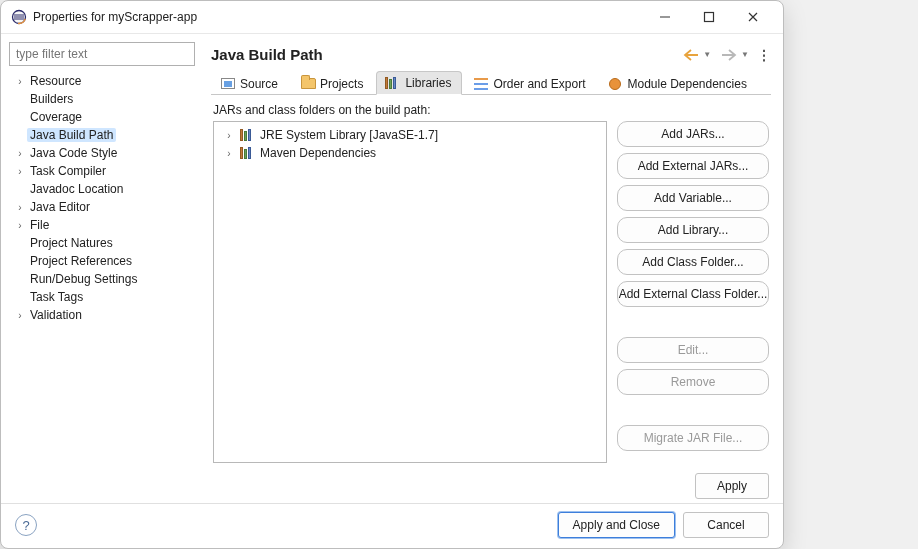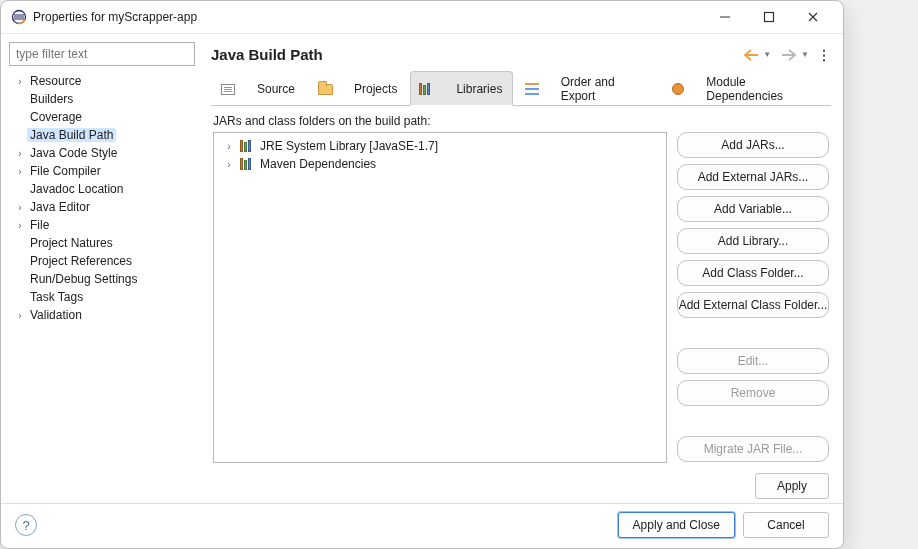--- a/index.html
+++ b/index.html
@@ -4,21 +4,21 @@
 <style>
   * { box-sizing: border-box; }
   body {
     margin: 0;
     font-family: "Segoe UI", Tahoma, sans-serif;
     font-size: 12px;
     background: #f0f0f0;
     color: #222;
   }
   .window {
-    width: 844px;
+    width: 784px;
     height: 549px;
     background: #ffffff;
     border: 1px solid #bdbdbd;
     border-radius: 8px;
     display: flex;
     flex-direction: column;
     box-shadow: 0 8px 24px rgba(0,0,0,0.15);
     overflow: hidden;
   }
   .titlebar {
@@ -108,21 +108,21 @@
   .kebab { margin-left: 8px; color:#555; font-weight:bold; font-size:14px; }
   .tabs-row {
     display: flex;
     border-bottom: 1px solid #c7c7c7;
     margin: 0 4px;
     gap: 2px;
   }
   .tab {
     display: flex;
     align-items: center;
-    gap: 21px;
+    gap: 4px;
     padding: 3px 10px 3px 8px;
     border: 1px solid transparent;
     border-bottom: none;
     margin-bottom: -1px;
   }
   .tab.active {
     border: 1px solid #c7c7c7;
     border-bottom: 1px solid #fff;
     border-radius: 4px 4px 0 0;
     background:#e5e5e5;
@@ -272,21 +272,21 @@
           <div class="nav-item selected">
             <span class="chevron"></span>
             <span class="label">Java Build Path</span>
           </div>
           <div class="nav-item">
             <span class="chevron">›</span>
             <span class="label">Java Code Style</span>
           </div>
           <div class="nav-item">
             <span class="chevron">›</span>
-            <span class="label">File Compiler</span>
+            <span class="label">Task Compiler</span>
           </div>
           <div class="nav-item">
             <span class="chevron"></span>
             <span class="label">Javadoc Location</span>
           </div>
           <div class="nav-item">
             <span class="chevron">›</span>
             <span class="label">Java Editor</span>
           </div>
           <div class="nav-item">

